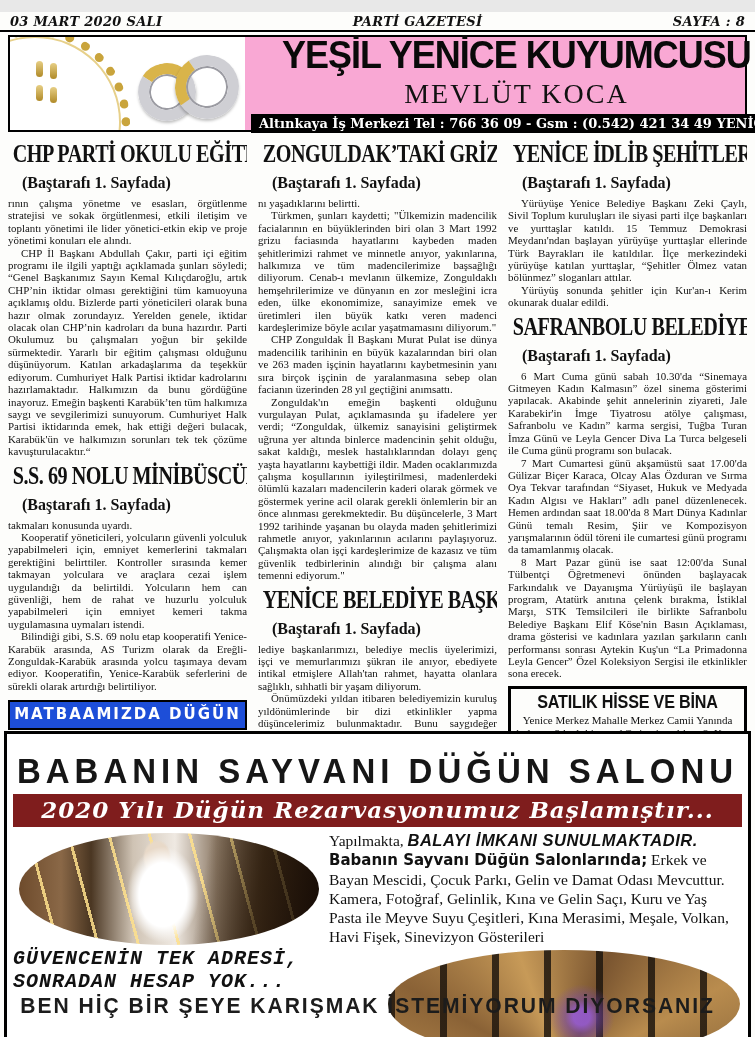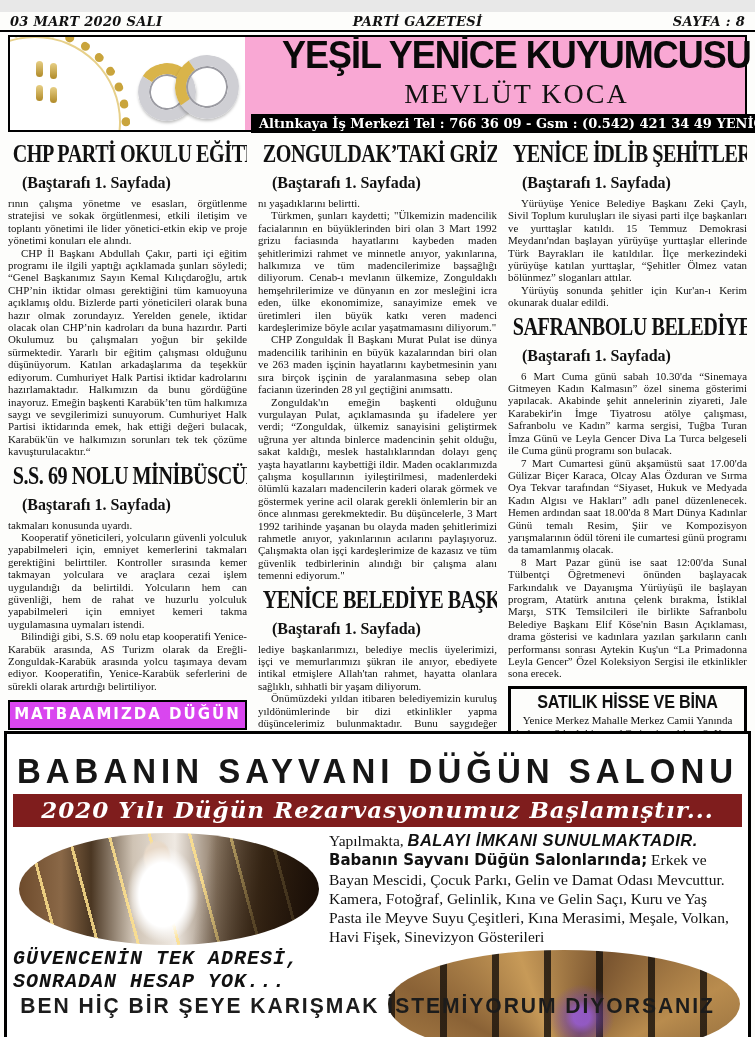--- a/index.html
+++ b/index.html
@@ -50,21 +50,21 @@
   .headline {
     font-family:"Liberation Serif", serif; font-weight:bold; text-align:center;
     font-size:21px; letter-spacing:-.5px; transform:scale(.96,1.15);
     margin:6px 0 7px 0; white-space:nowrap;
   }
   .contlabel { font-weight:bold; font-size:16px; margin:0 0 5px 14px; }
   .col p { font-size:10.9px; line-height:12.4px; text-align:justify; }
   .col p.ind { text-indent:13px; }
   
   .matbaa {
-    margin-top:8px; background:#d946ef; color:#fff; border:2px solid #000;
+    margin-top:8px; background:#1d4ed8; color:#fff; border:2px solid #000;
     text-align:center; padding:4px 2px 5px 2px;
   }
   .matbaa div {
     font-family:"DejaVu Sans", sans-serif; font-weight:bold;
     font-size:15px; letter-spacing:2px; line-height:17px; white-space:nowrap;
   }
   
   .satilik {
     margin-top:6px; border:3px solid #000; padding:3px 4px 4px 4px; text-align:center;
   }

